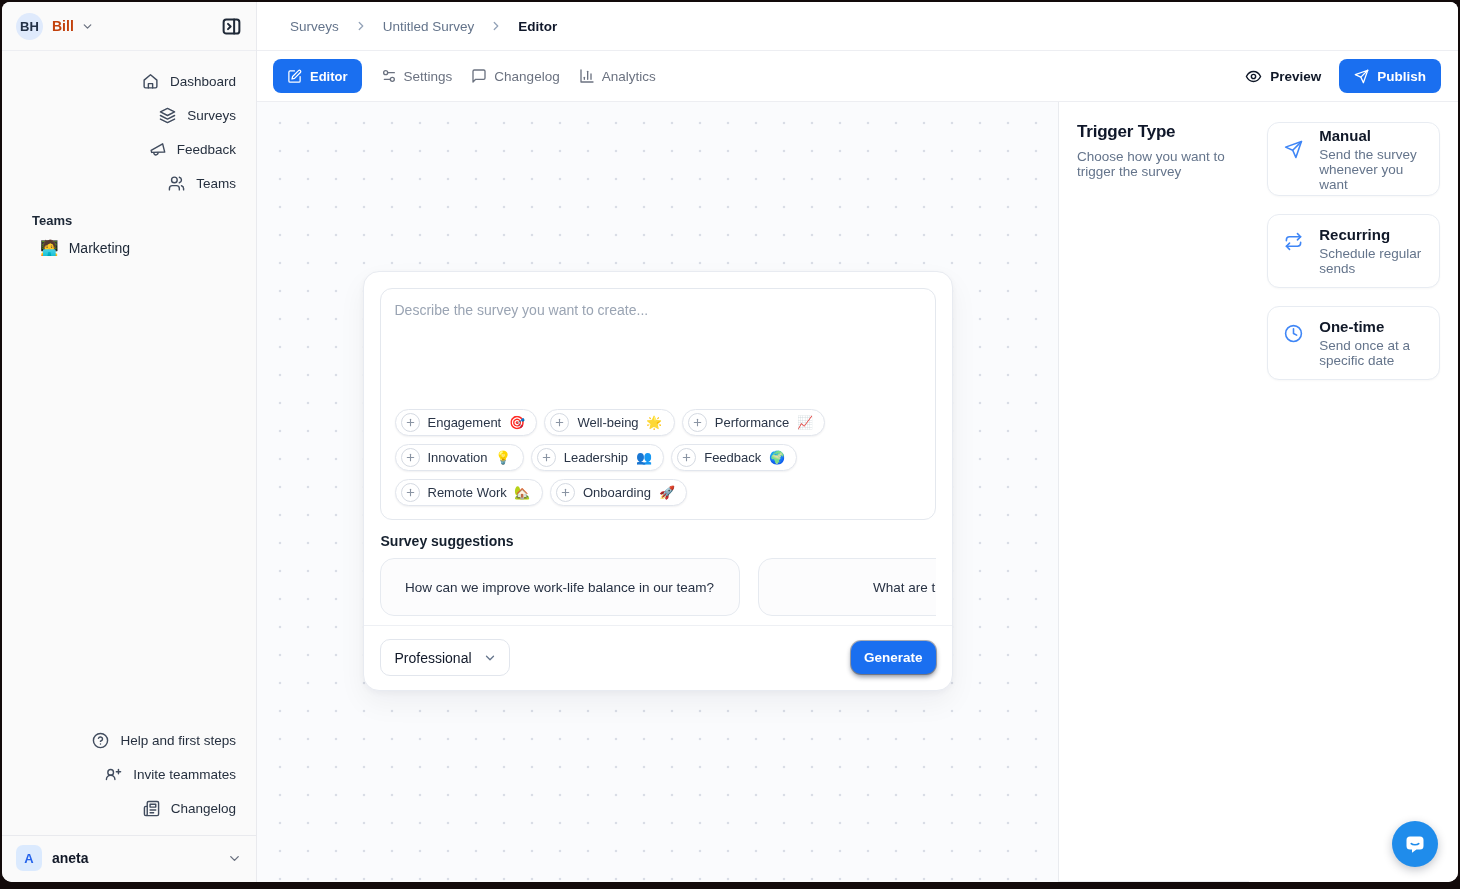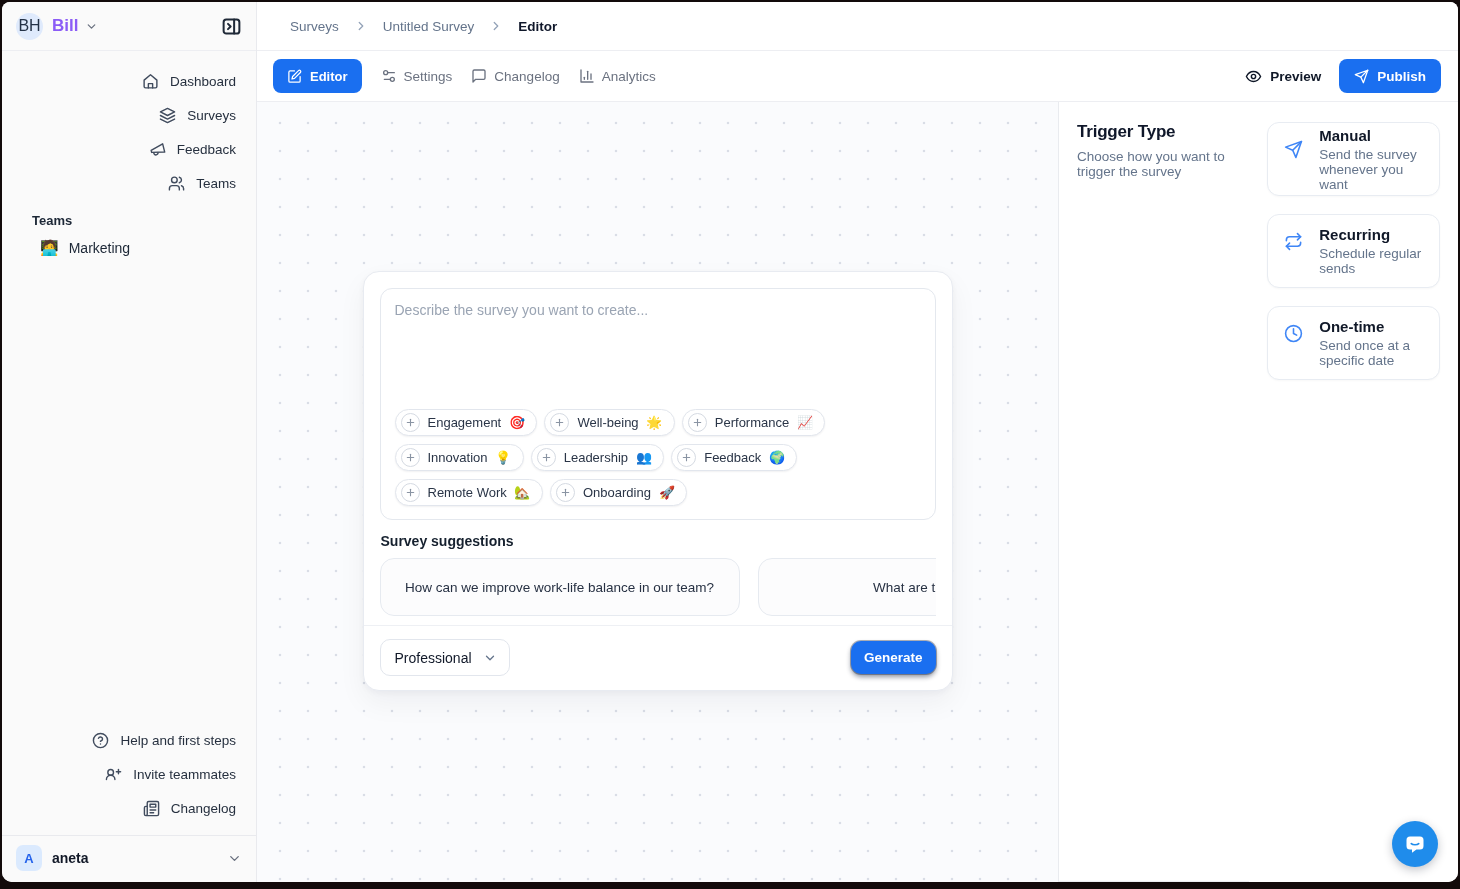--- a/index.html
+++ b/index.html
@@ -10,22 +10,22 @@
          border-radius:8px 8px 10px 10px; overflow:hidden; display:flex; }
 
   svg.ic { display:block; }
 
   
   .sidebar { width:255px; flex:0 0 255px; background:#fafafa; border-right:1px solid #e9eaee;
              display:flex; flex-direction:column; }
   .sb-header { height:49px; flex:0 0 49px; display:flex; align-items:center; gap:9px;
                padding:0 12px 0 14px; border-bottom:1px solid #edeef2; }
   .avatar-bh { width:27px; height:27px; border-radius:50%; background:#dfeafc; color:#243247;
-               font-size:16px; font-weight:400; display:flex; align-items:center; justify-content:center; }
-  .sb-username { font-size:17px; font-weight:700; color:#8b5cf6; }
+               font-size:13px; font-weight:700; display:flex; align-items:center; justify-content:center; }
+  .sb-username { font-size:14px; font-weight:700; color:#c2410c; }
   .sb-header .chev { color:#6b7280; margin-left:-2px; }
   .sb-toggle { margin-left:auto; width:26px; height:26px; border:none; background:transparent;
                color:#1f2937; display:flex; align-items:center; justify-content:center; cursor:pointer; }
 
   .sb-nav { padding:13px 12px 0; }
   .sb-item { height:34px; display:flex; align-items:center; gap:11px; padding:0 8px;
              border-radius:8px; color:#26303f; font-size:13.5px; cursor:pointer;justify-content:flex-end; }
   .sb-item .nico { color:#414c5e; display:flex; }
   .sb-section { margin:13px 0 2px; padding-left:18px; font-size:13px; font-weight:700; color:#1c2736; }
   .sb-team { height:36px; display:flex; align-items:center; gap:10px; padding-left:26px;

